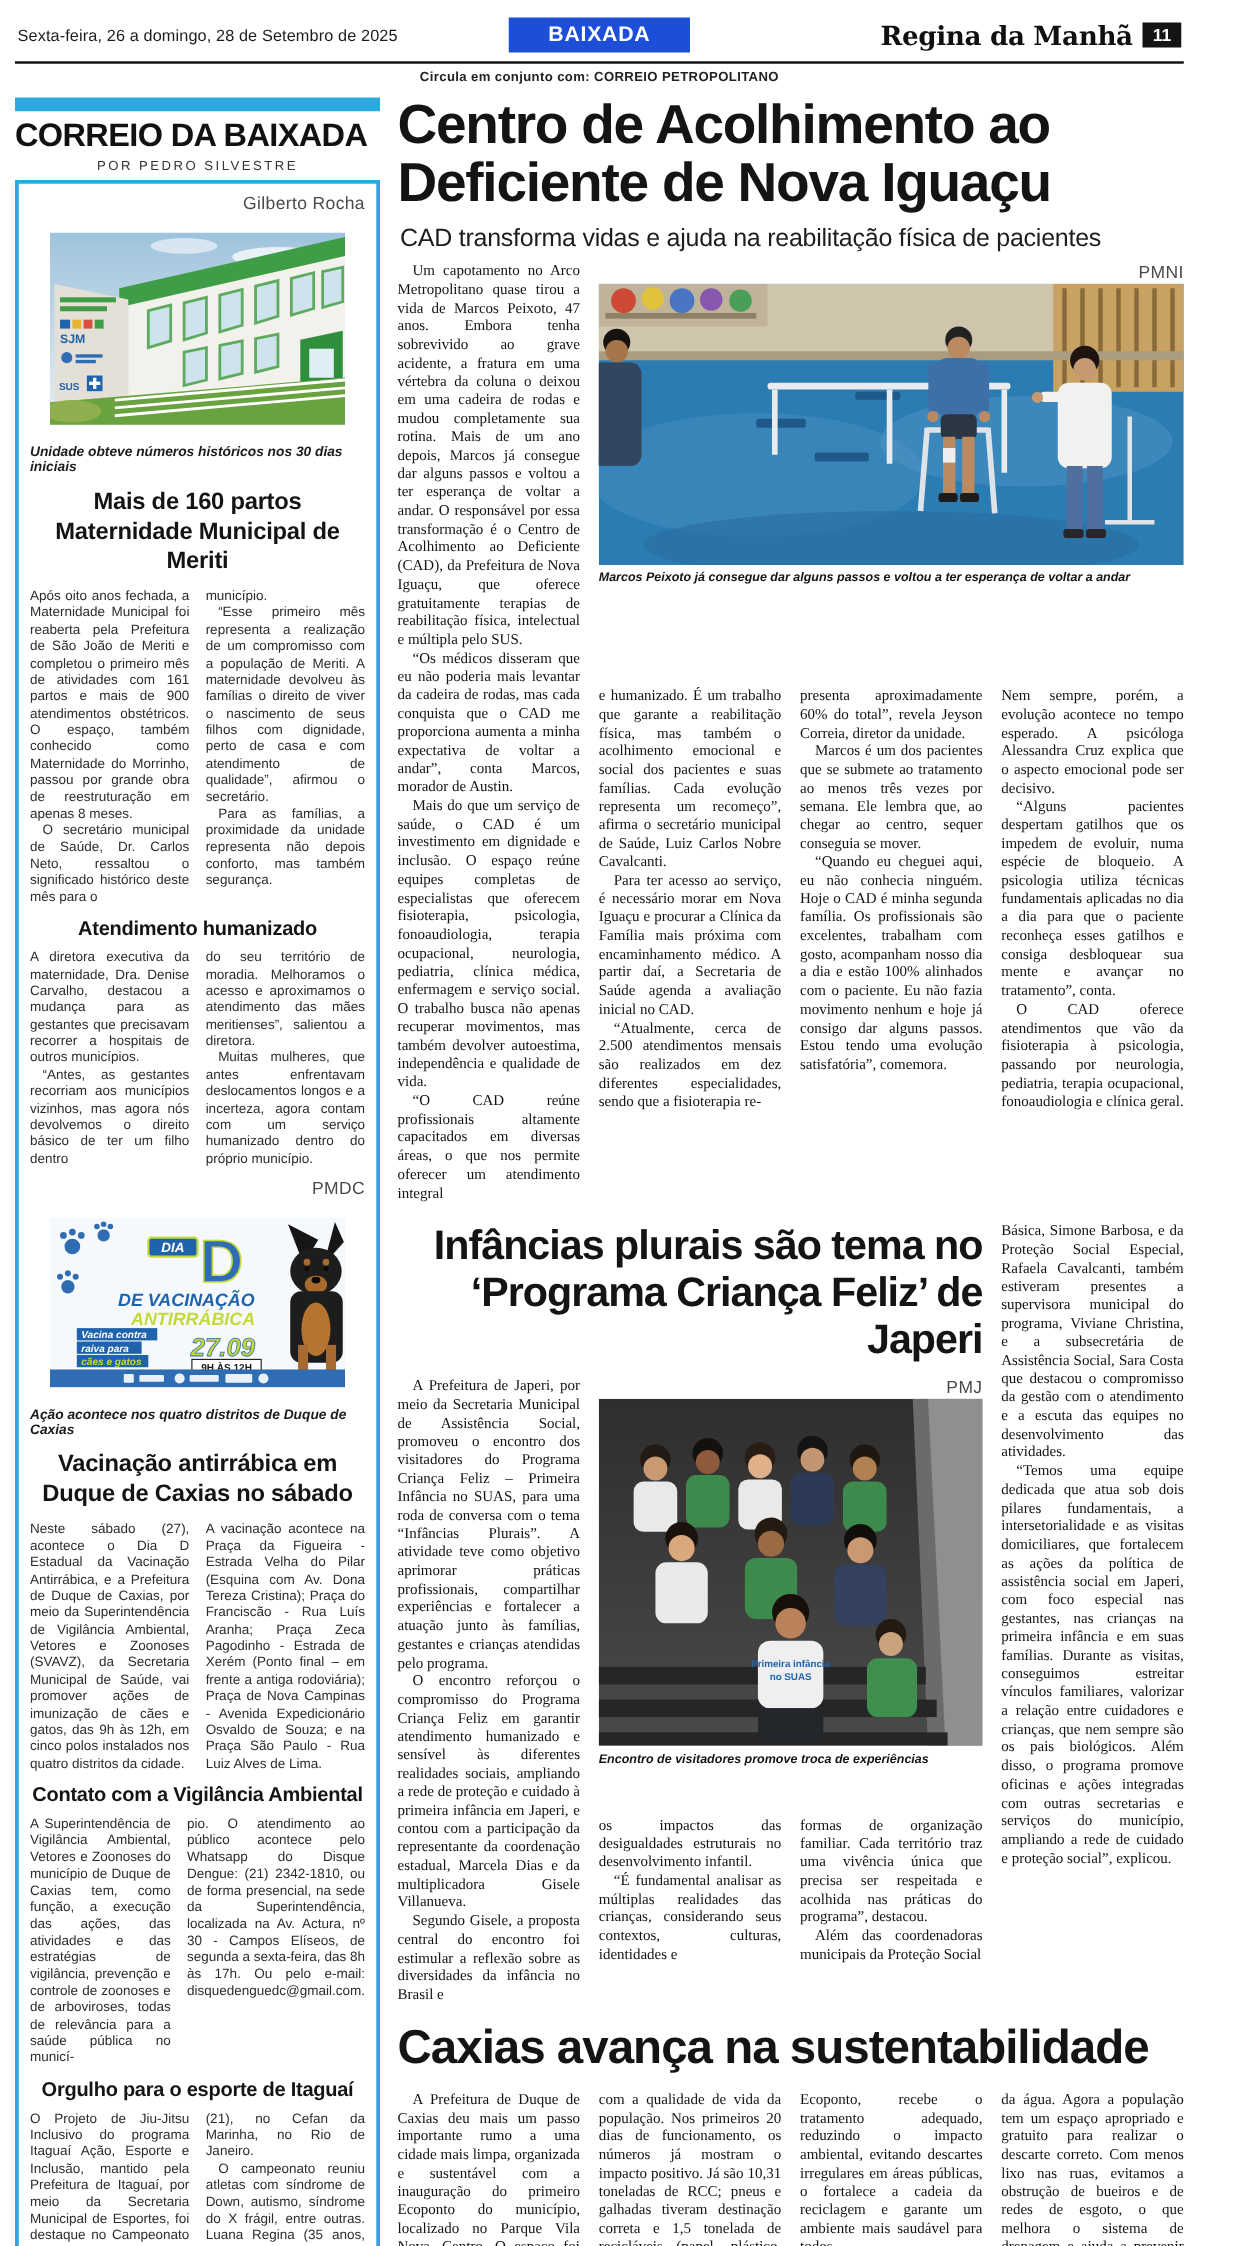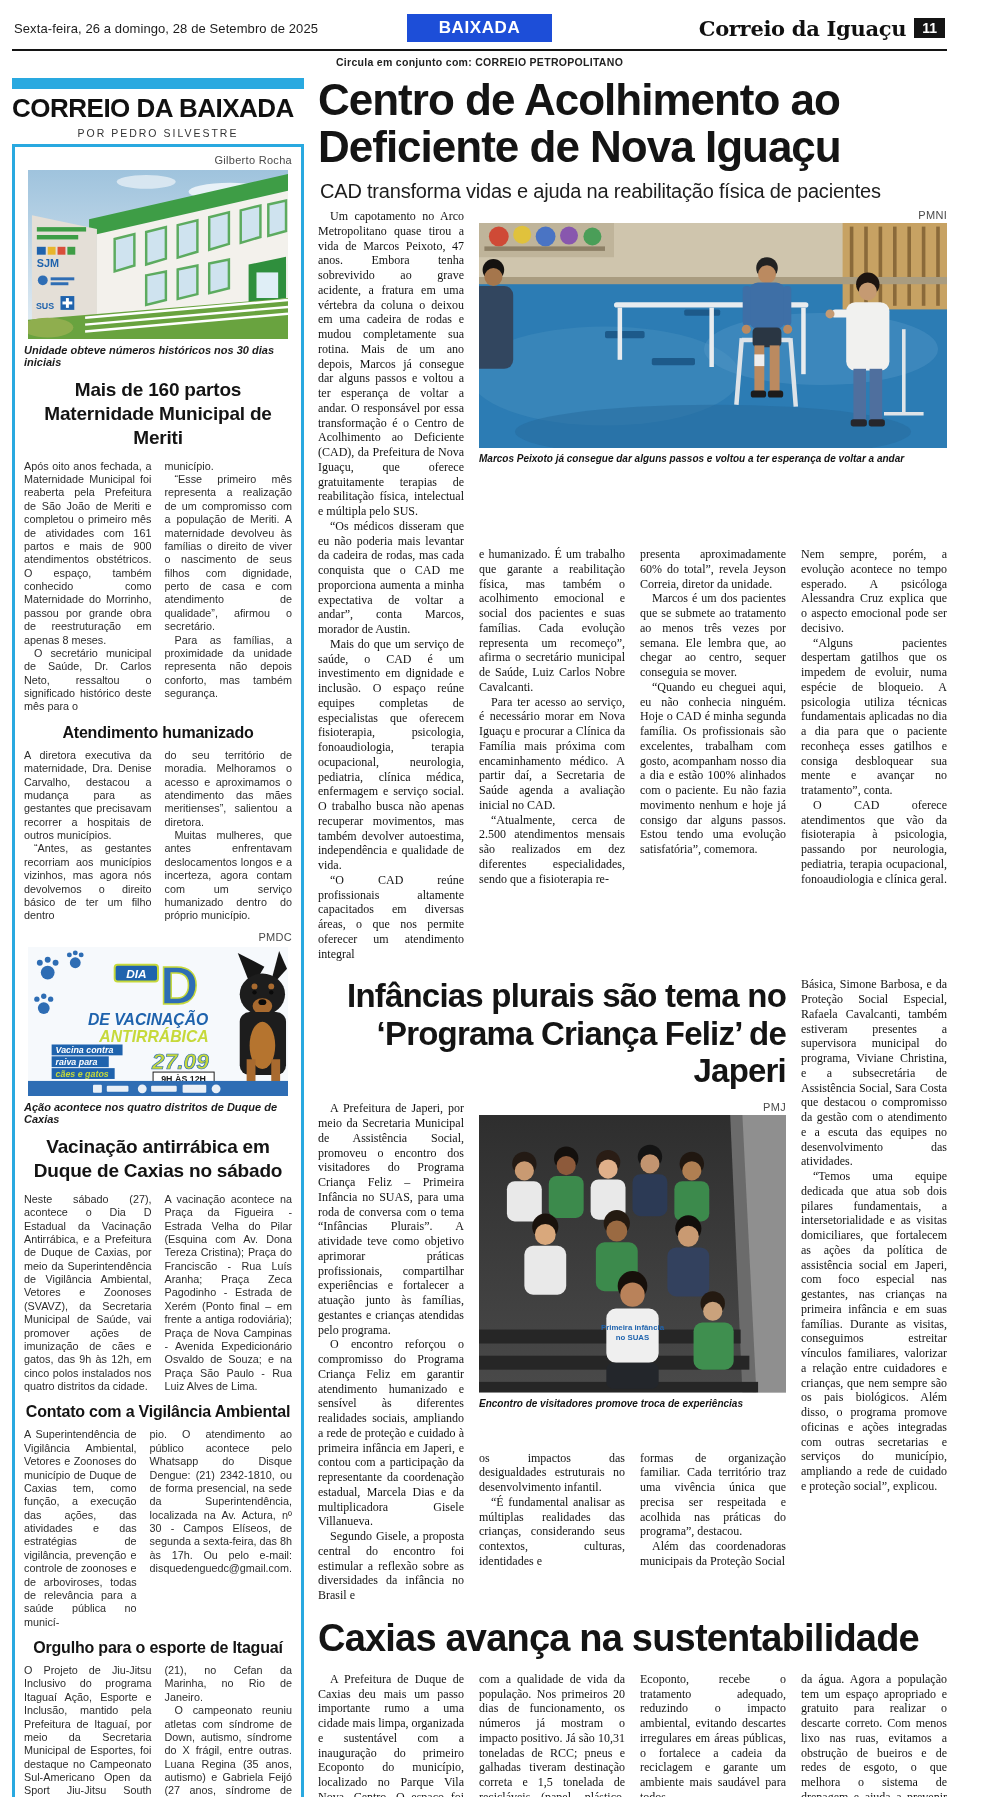--- a/index.html
+++ b/index.html
@@ -29,29 +29,29 @@
 
   
   .content { display: flex; gap: 14px; margin-top: 2px; }
 
   
   .sidebar { width: 292px; flex: 0 0 292px; }
   .sb-accent { height: 11px; background: #29a9e0; margin: 2px 0 4px; }
   .sb-title { font-size: 26px; font-weight: 700; letter-spacing: -.5px; text-align: left; color: #111; }
   .sb-byline { text-align: center; font-size: 10.5px; letter-spacing: 2px; color: #333; margin: 3px 0 5px; }
   .sb-box { border: 3px solid #29a9e0; padding: 7px 9px 10px; }
-  .credit { text-align: right; font-size: 11px; color: #4a4a4a; letter-spacing: .3px; margin-bottom: 2px; }
+  .credit { text-align: right; font-size: 14px; color: #4a4a4a; letter-spacing: .3px; margin-bottom: 2px; }
   .sb-caption { font-size: 11px; font-style: italic; font-weight: 700; color: #1b1b1b; margin: 5px 0 10px; }
   .sb-h2 { font-size: 19px; line-height: 1.25; font-weight: 700; text-align: center; color: #141414; margin: 4px 4px 10px; letter-spacing: -.2px; }
   .sb-h3 { font-size: 16px; font-weight: 700; text-align: center; color: #141414; margin: 10px 0 7px; letter-spacing: -.2px; }
   .sb-cols { display: grid; grid-template-columns: 1fr 1fr; column-gap: 13px; margin-bottom: 8px; }
   .sb-col { font-size: 10.8px; line-height: 1.24; text-align: justify; color: #2c2c2c; hyphens: auto; -webkit-hyphens: auto; }
   .sb-col p { margin: 0; }
   .sb-col p:not(:first-child) { text-indent: 10px; }
-  .sb-figure { margin: 4px; }
+  .sb-figure { margin: 16px; }
   .sb-figure svg { width: 100%; display: block; }
 
   
   .main { flex: 1; min-width: 0; }
   .h1-main { font-size: 44px; line-height: 1.07; font-weight: 700; letter-spacing: -1px; color: #141414; }
   .deck { font-size: 20px; font-weight: 400; color: #1d1d1d; margin: 10px 2px 6px; letter-spacing: -.2px; }
   .g4 { display: grid; grid-template-columns: repeat(4, 1fr); column-gap: 15px; }
   .col { font-family: "Liberation Serif", serif; font-size: 12px; line-height: 1.23; text-align: justify; color: #121212; hyphens: auto; -webkit-hyphens: auto; }
   .col p { margin: 0; }
   .col p:not(:first-child) { text-indent: 12px; }
@@ -80,21 +80,21 @@
 </style>
 </head>
 <body>
 
 <div class="page">
 
   <header class="topbar">
     <div class="date">Sexta-feira, 26 a domingo, 28 de Setembro de 2025</div>
     <div class="section-banner">BAIXADA</div>
     <div class="mast-wrap">
-      <span class="masthead">Correio da Iguaçu</span>
+      <span class="masthead">Regina da Manhã</span>
       <span class="pagenum">11</span>
     </div>
   </header>
   <div class="strapline">Circula em conjunto com: CORREIO PETROPOLITANO</div>
 
   <div class="content">
 
     <aside class="sidebar">
       <div class="sb-accent"></div>
       <h1 class="sb-title">CORREIO DA BAIXADA</h1>

